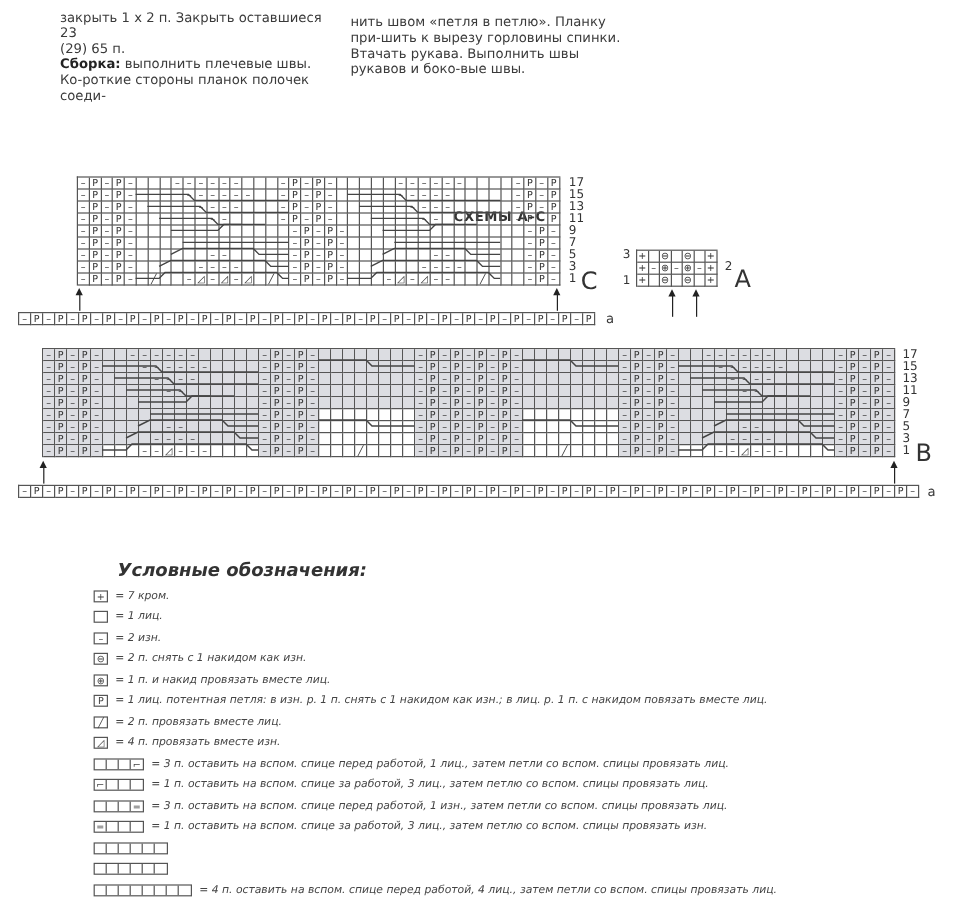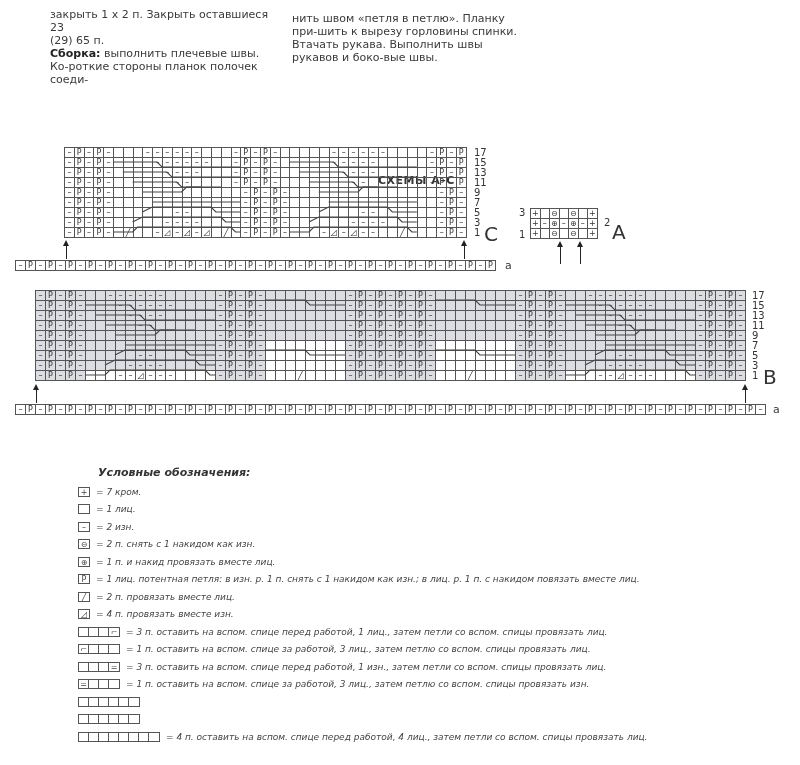--- a/index.html
+++ b/index.html
@@ -12,21 +12,21 @@
   .chart{position:absolute;}
   .grid{position:absolute;left:0;top:0;display:grid;border-left:1px solid #555;border-top:1px solid #555;}
   .cell{box-sizing:border-box;border-right:1px solid #555;border-bottom:1px solid #555;font-size:8px;line-height:9px;text-align:center;color:#333;font-family:"DejaVu Sans",sans-serif;overflow:hidden;}
   .cell.g{background:#dcdde2;}
   .rownums{position:absolute;font-size:10px;line-height:10px;color:#333;}
   .letter{position:absolute;font-size:20px;color:#333;}
   .arrow{position:absolute;width:1px;background:#222;}
   .arrow::before{content:"";position:absolute;left:-3px;top:-5px;border-left:3.5px solid transparent;border-right:3.5px solid transparent;border-bottom:6px solid #222;}
   svg.ov{position:absolute;left:0;top:0;pointer-events:none;}
   .legend{position:absolute;left:78px;top:466px;}
-  .legend .lh{font-size:11px;font-weight:bold;font-style:italic;color:#333;margin-left:20px;margin-bottom:4px;}
+  .legend .lh{font-size:15px;font-weight:bold;font-style:italic;color:#333;margin-left:20px;margin-bottom:4px;}
   .li{display:flex;align-items:center;height:17.5px;font-size:9px;font-style:italic;color:#444;white-space:nowrap;}
   .sym{display:inline-flex;border:1px solid #555;height:10px;margin-right:6px;box-sizing:border-box;}
   .sym span{width:10px;border-right:1px solid #555;box-sizing:border-box;font-size:8px;line-height:9px;text-align:center;font-style:normal;}
   .sym span:last-child{border-right:none;}
 </style>
 </head>
 <body>
 
 <div class="txt col1">
   <div>закрыть 1 х 2 п. Закрыть оставшиеся 23</div>

